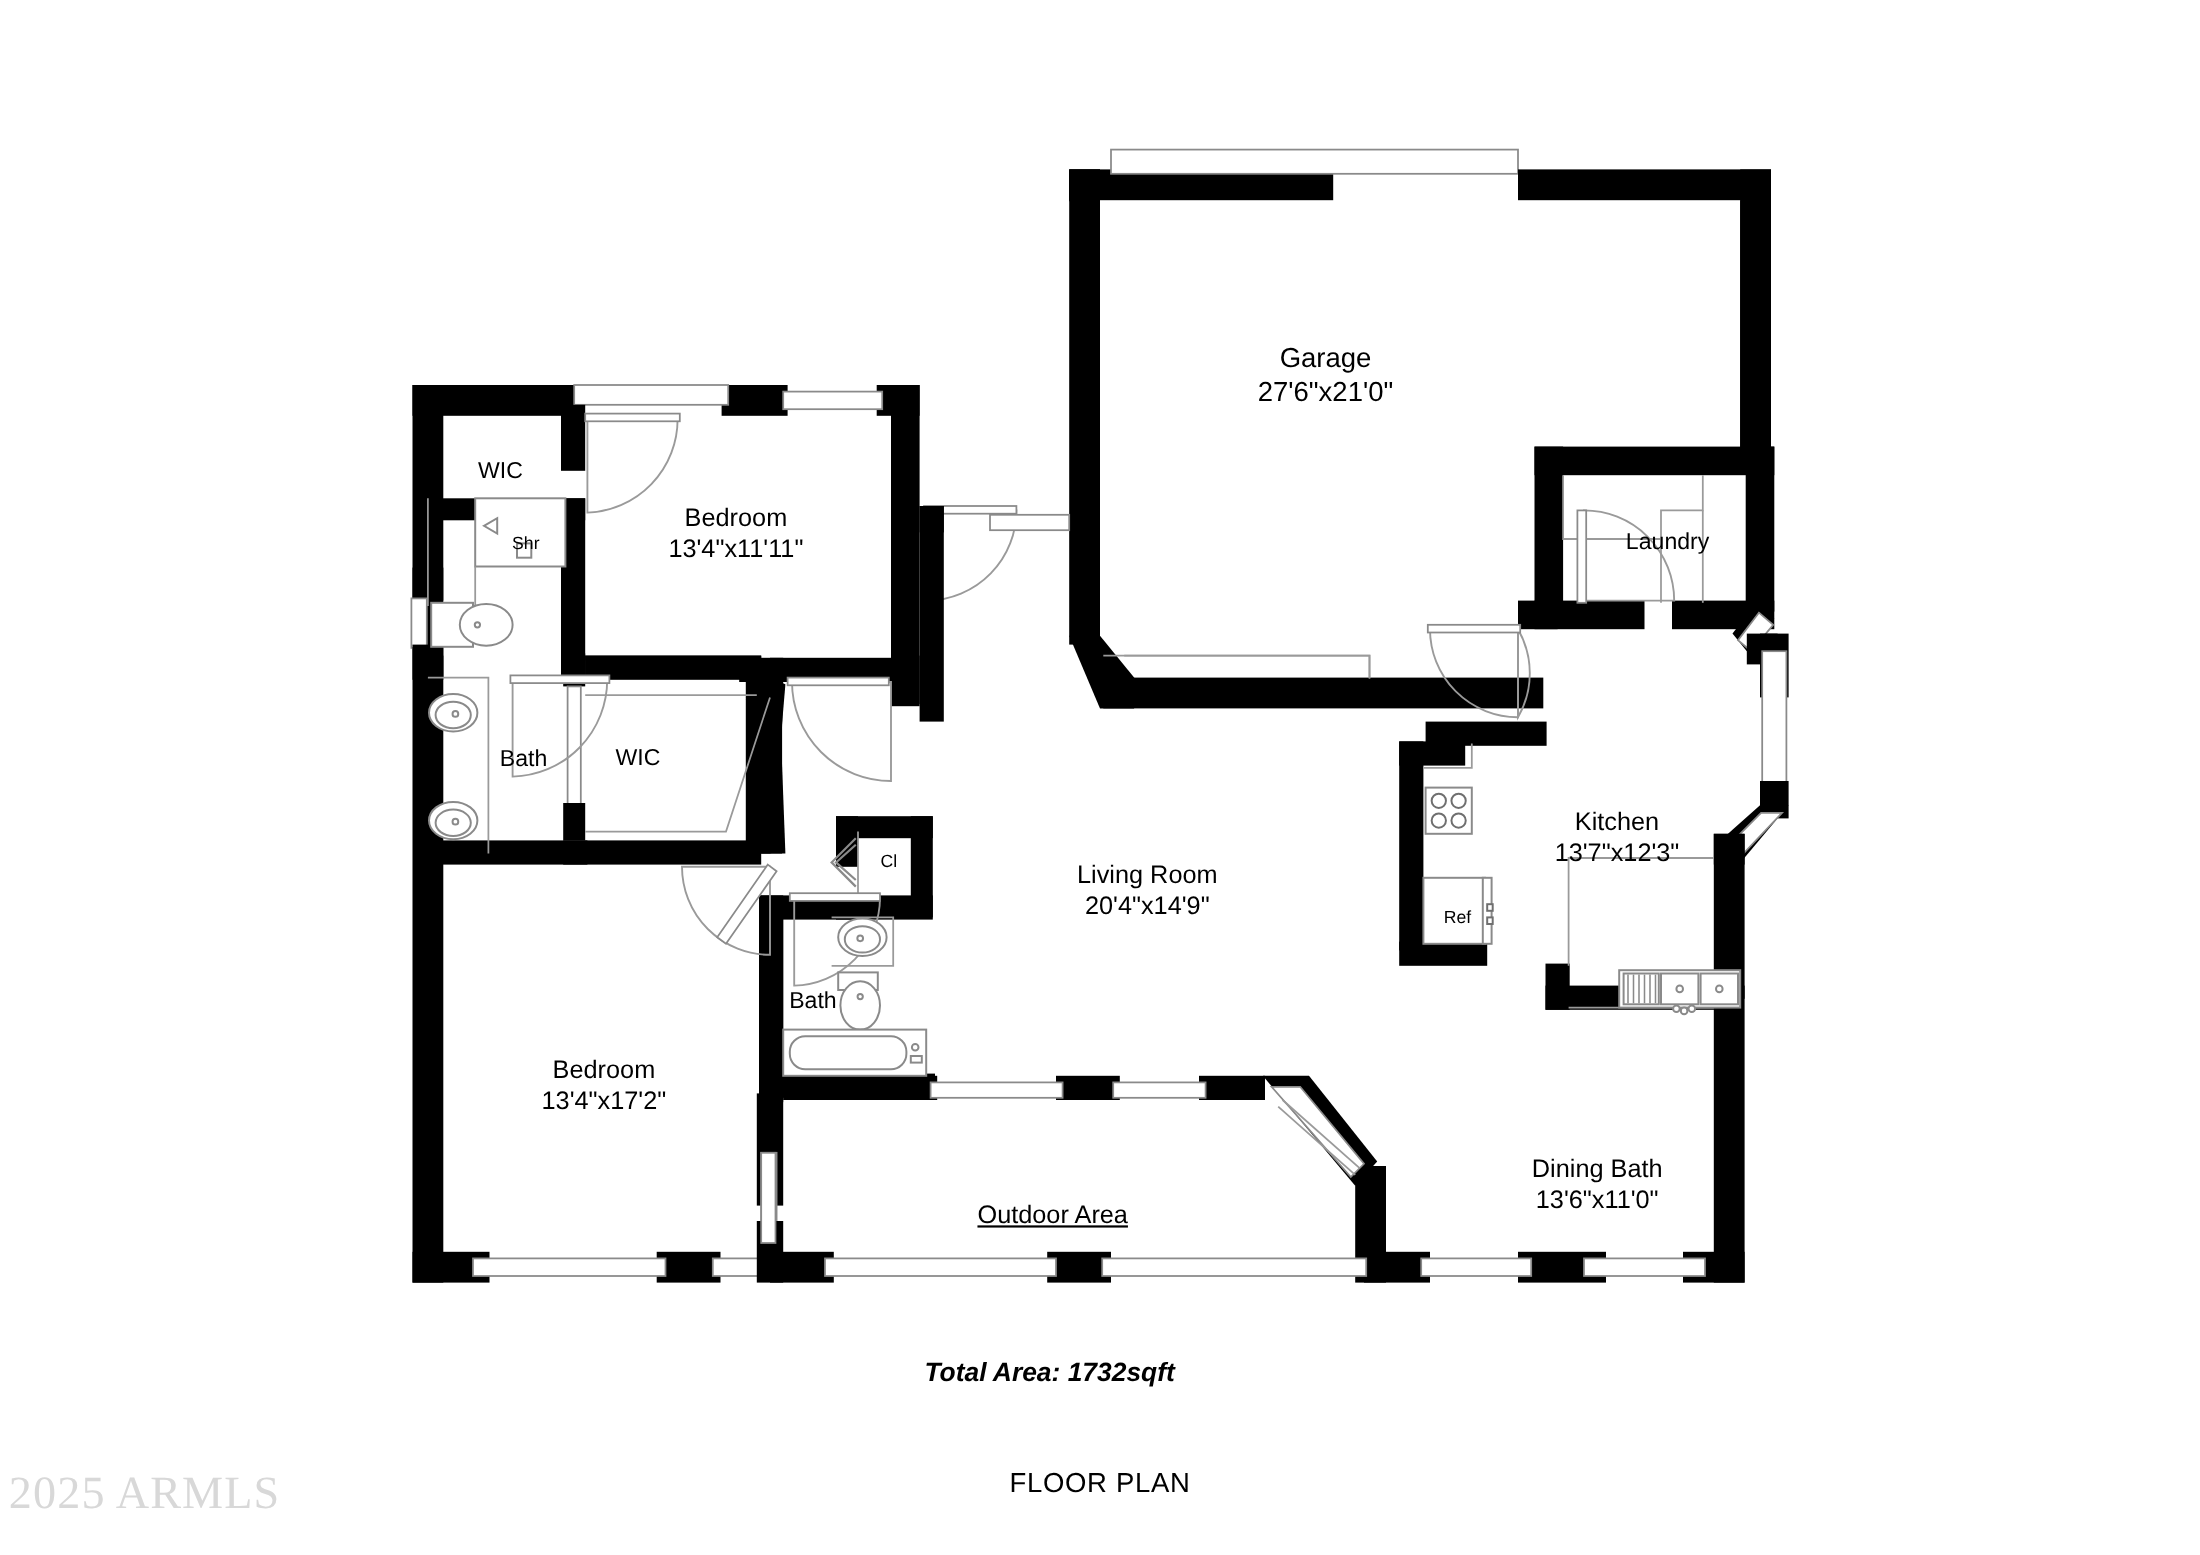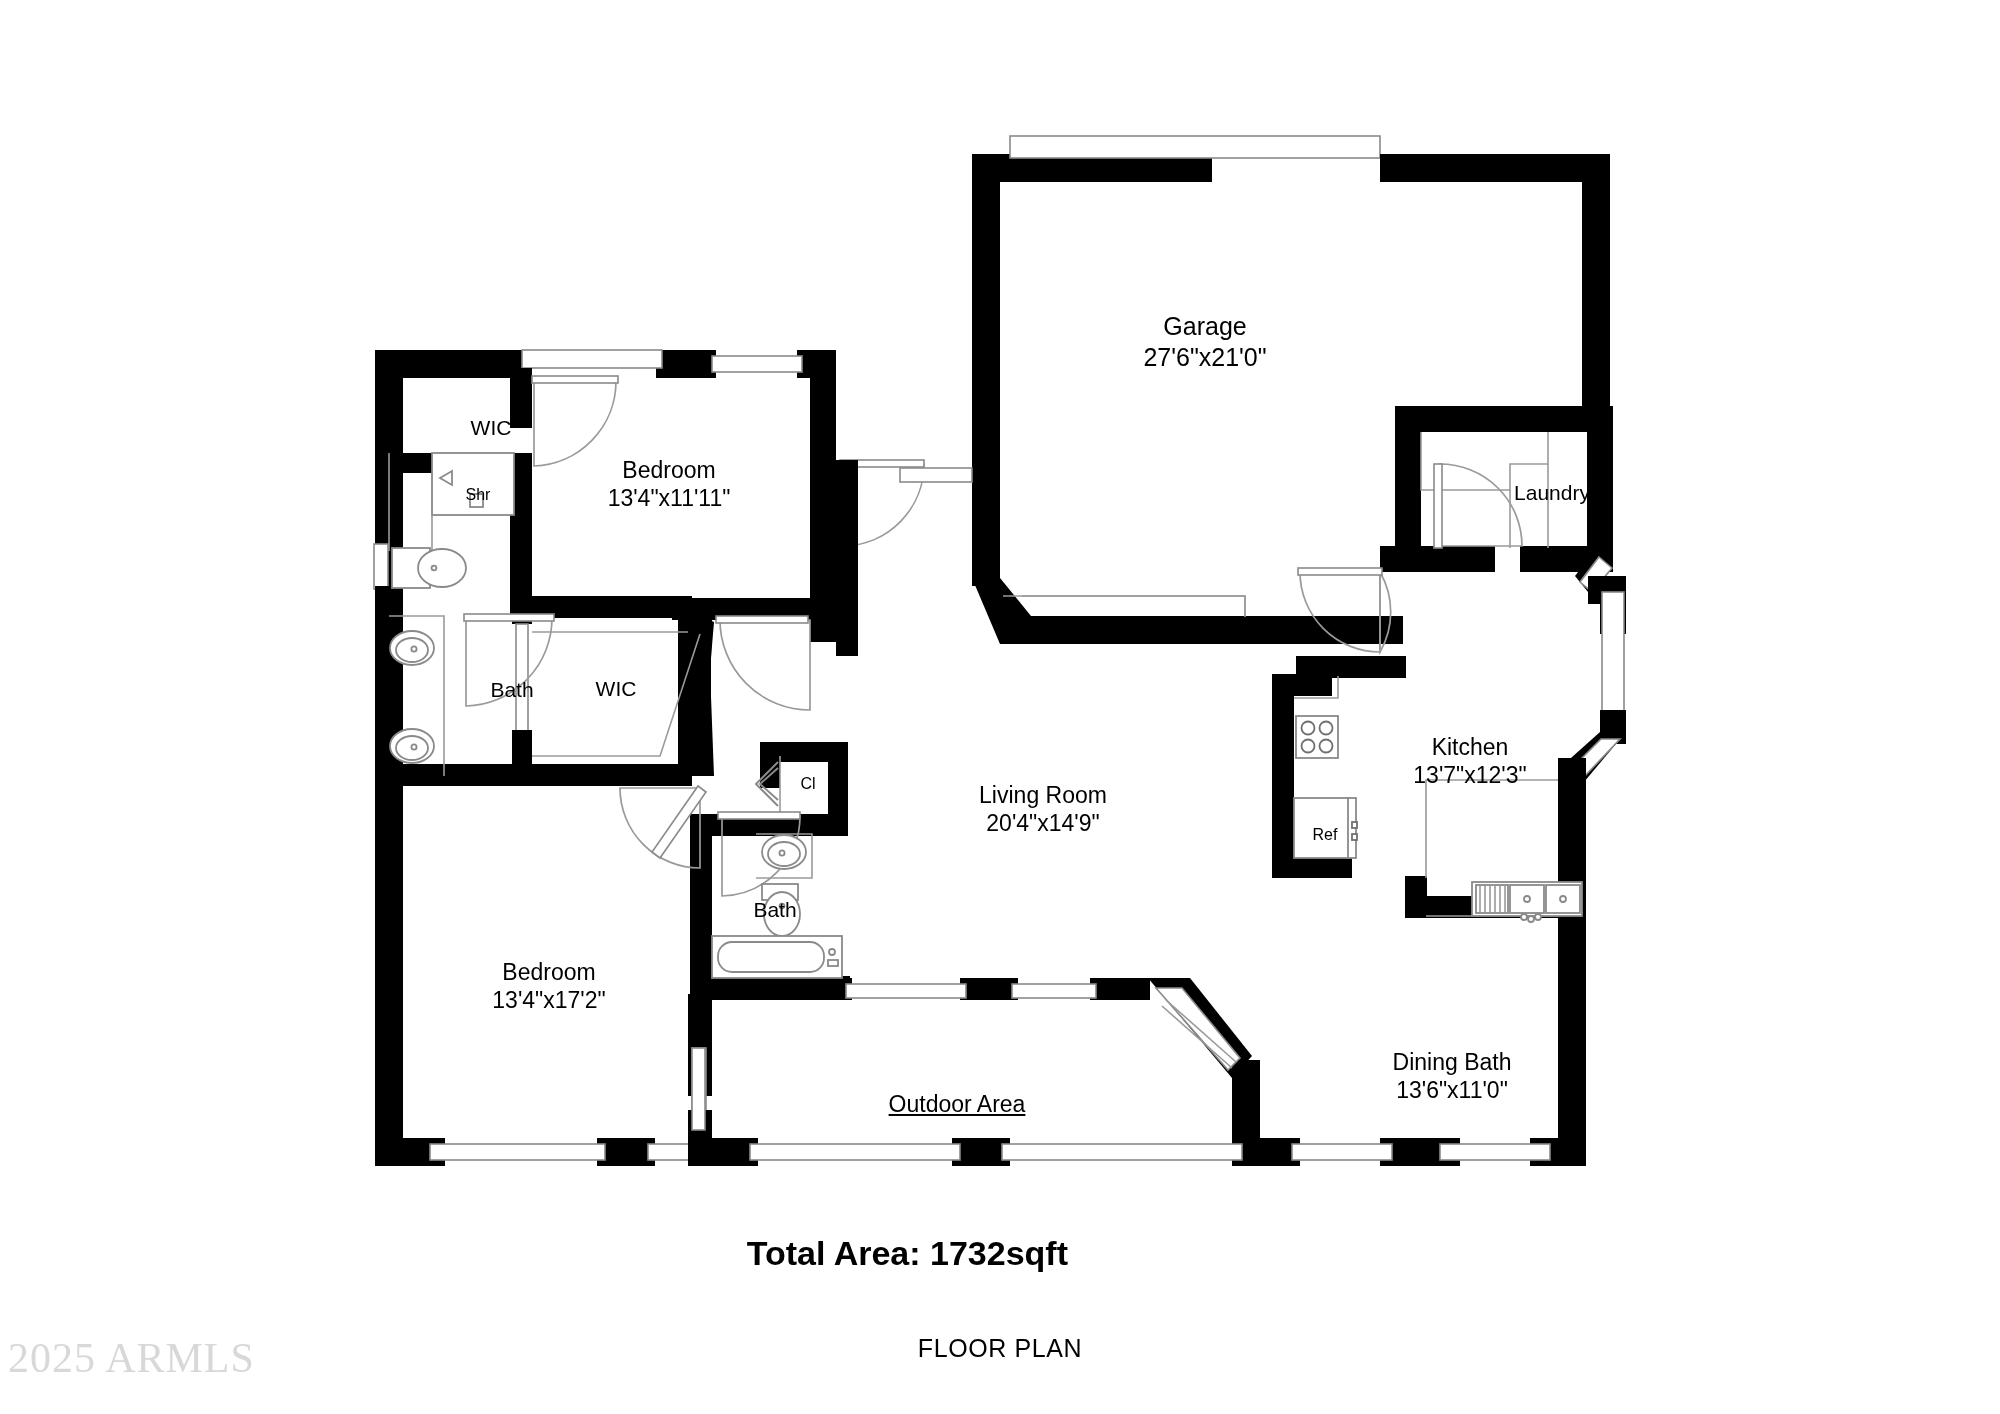--- a/index.html
+++ b/index.html
@@ -32,30 +32,31 @@
     text-align: center;
     color: #000000;
     white-space: nowrap;
     transform: translate(-50%, -50%);
     line-height: 1.22;
   }
   .room-label .rl-name { display: block; }
   .room-label .rl-dims { display: block; }
   .lbl-lg { font-size: 25px; }
   .lbl-md { font-size: 23px; }
-  .lbl-sm { font-size: 21px; margin-left: 36px; }
+  .lbl-sm { font-size: 21px; }
   .lbl-xs { font-size: 16px; }
   #total-area {
     position: absolute;
     right: 712px;
     top: 1218px;
-    font-size: 34px;
+    font-size: 24px;
     font-weight: bold;
     color: #000;
     white-space: nowrap;
+    font-style: italic;
   }
   #plan-title {
     position: absolute;
     left: 1000px;
     top: 1318px;
     transform: translateX(-50%);
     font-size: 25px;
     color: #000;
     letter-spacing: 0.6px;
     white-space: nowrap;

